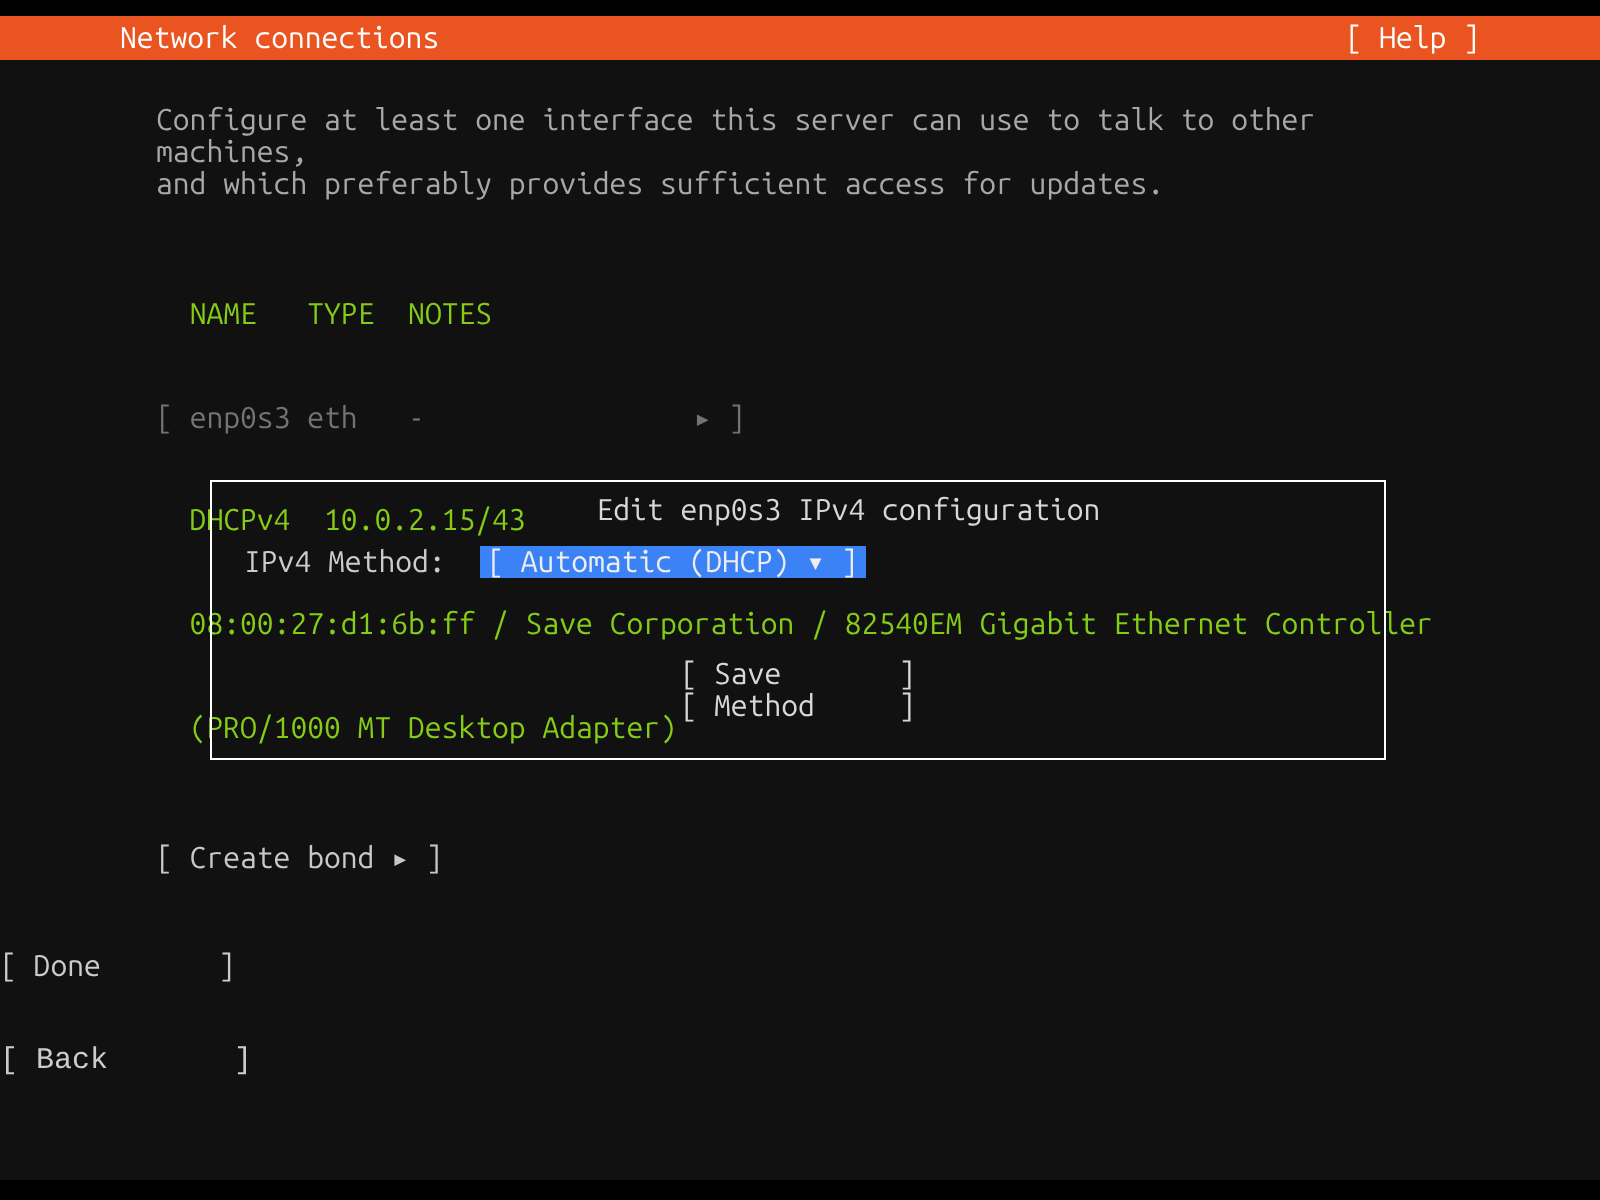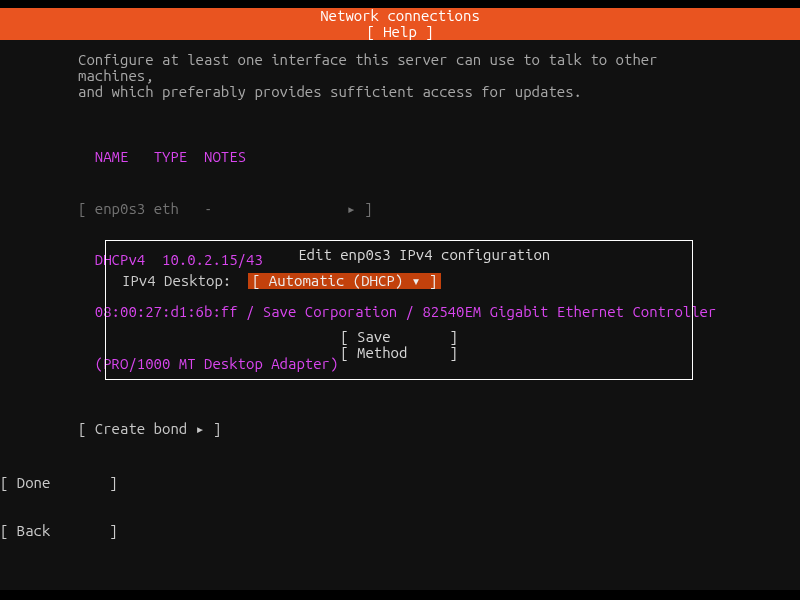--- a/index.html
+++ b/index.html
@@ -15,42 +15,41 @@
   }
   .screen {
     position: relative;
     width: 800px; height: 600px;
     background: #111;
     letter-spacing: 0px;
   }
   .topbar {
     position: absolute;
     top: 8px; left: 0; right: 0;
-    height: 32px;
+    height: 22px;
     background: #e95420;
     color: #fff;
     display: flex;
     justify-content: space-between;
     align-items: center;
     padding: 0 60px;
-    flex-direction: column;
   }
   .help { white-space: pre; }
   .title { white-space: pre; }
   .body {
     position: absolute;
     top: 52px; left: 78px; right: 78px;
   }
   .instruct { white-space: pre-wrap; }
   .iface-table {
     margin-top: 14px;
     white-space: pre;
     line-height: 1.15;
   }
-  .dim { color: #d946ef; }
+  .dim { color: #84cc16; }
   .row-select { color: #737373; white-space: pre; }
   .row-line { white-space: pre; }
 
   .create-bond {
     margin-top: 14px;
     white-space: pre;
     color: #c8c8c8;
   }
 
   
@@ -74,21 +73,21 @@
   }
   .row-method {
     position: absolute;
     top: 32px; left: 16px;
     white-space: pre;
     display: flex;
     align-items: center;
   }
   .method-label { color: #ccc; margin-right: 0; }
   .dropdown {
-    background: #c2410c;
+    background: #3b82f6;
     color: #eee;
     padding: 0 4px;
     white-space: pre;
   }
   .save-row {
     position: absolute;
     top: 88px; left: 0; right: 0;
     text-align: center;
     white-space: pre;
   }
@@ -99,21 +98,21 @@
     white-space: pre;
   }
 
   .footer {
     position: absolute;
     left: 0; right: 0; bottom: 30px;
     text-align: left;
     white-space: pre;
     color: #ccc;
   }
-  .footer .back { margin-top: 1px; }
+  .footer .back { margin-top: 1px; font-family: Liberation Mono, monospace; }
   .bottom-black {
     position: absolute;
     left: 0; right: 0; bottom: 0; height: 10px;
     background: #000;
   }
   .top-black {
     position: absolute;
     left: 0; right: 0; top: 0; height: 8px;
     background: #000;
   }
@@ -142,21 +141,21 @@
     </div>
 
     <div class="create-bond">[ Create bond ▸ ]</div>
   </div>
 
   <div class="dialog">
     <div class="dialog-title">
       <span>Edit enp0s3 IPv4 configuration</span>
     </div>
     <div class="row-method">
-      <span class="method-label">IPv4 Desktop:  </span>
+      <span class="method-label">IPv4 Method:  </span>
       <span class="dropdown">[ Automatic (DHCP) ▾ ]</span>
     </div>
     <div class="save-row">[ Save       ]</div>
     <div class="cancel-row">[ Method     ]</div>
   </div>
 
   <div class="footer">
     <div>[ Done       ]</div>
     <div class="back">[ Back       ]</div>
   </div>

